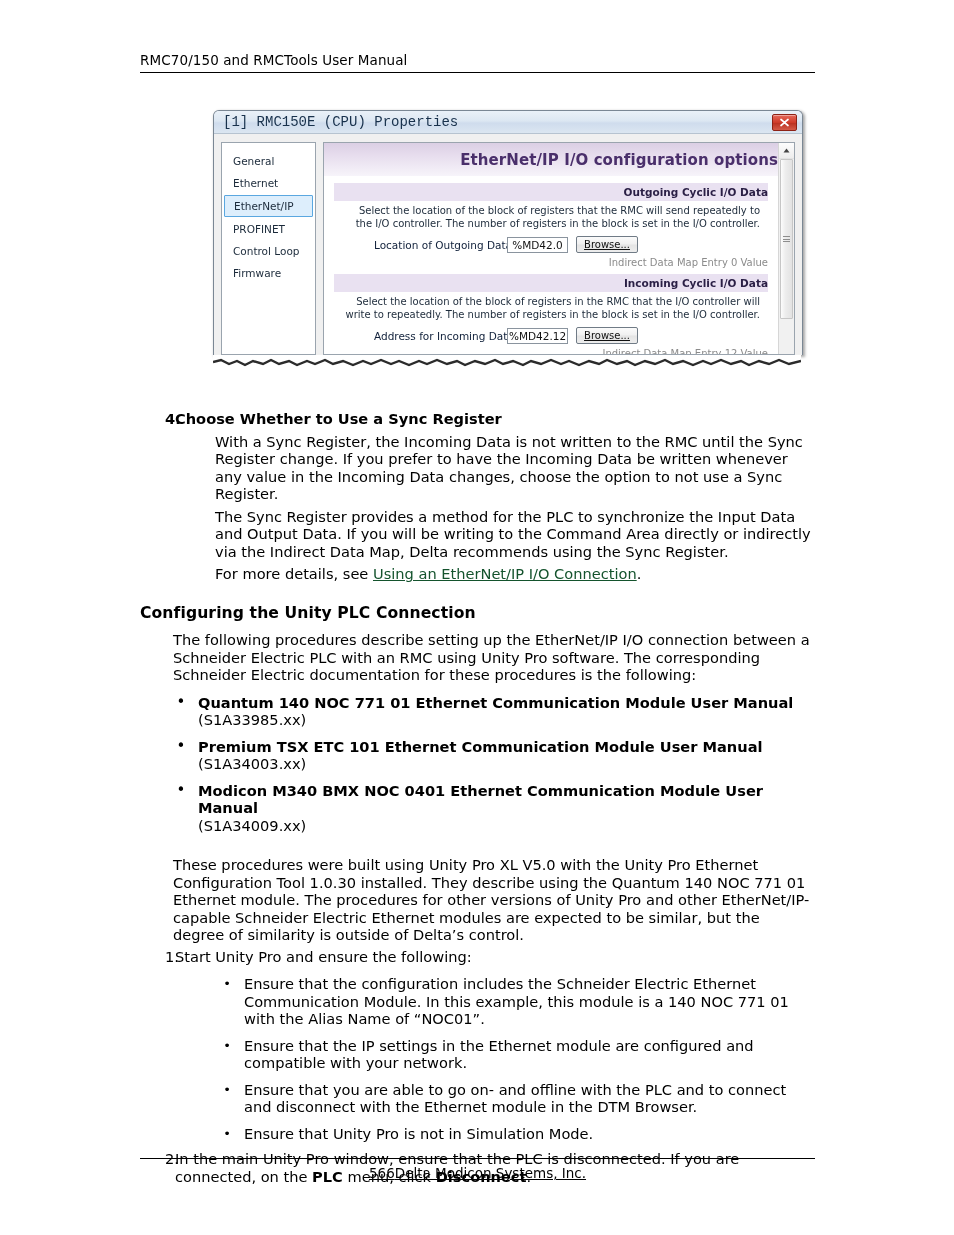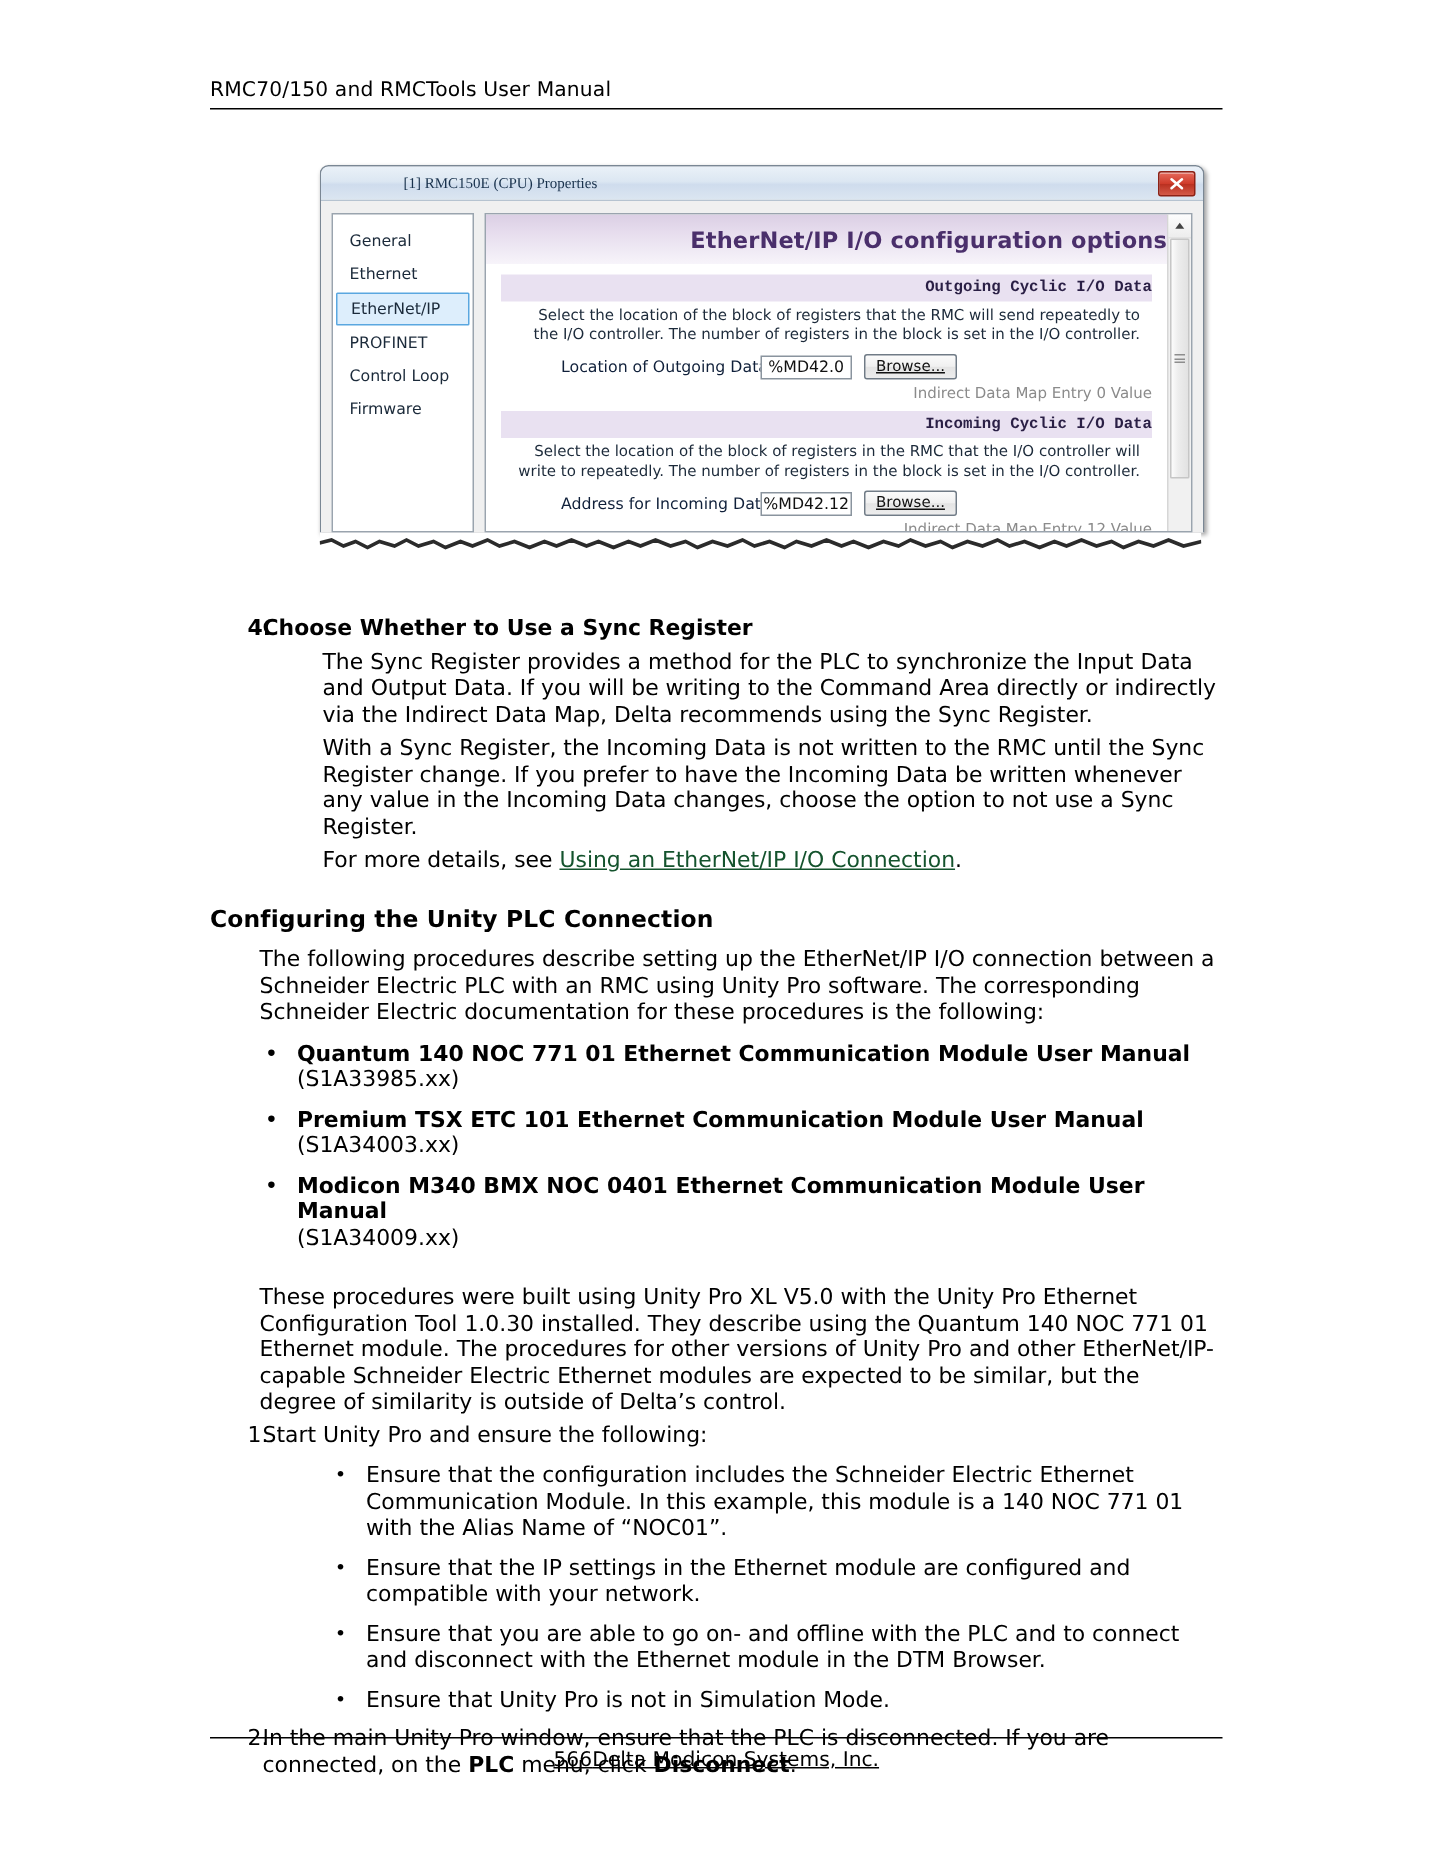--- a/index.html
+++ b/index.html
@@ -62,26 +62,25 @@
     height: 22px;
     background: linear-gradient(to bottom, #eaf1f8 0%, #dce7f2 45%, #cfdced 55%, #dbe6f1 100%);
     border-radius: 5px 5px 0 0;
     border-bottom: 1px solid #b6c3d0;
     display: flex;
     align-items: center;
     padding: 0 3px 0 9px;
     position: relative;
   }
   .dlg-title-text {
-    font-size: 10px;
+    font-size: 14px;
     color: #18314c;
-    font-family: Liberation Serif, serif;
+    font-family: Liberation Mono, monospace;
     flex: 1;
     white-space: nowrap;
-    margin-left: 46px;
   }
   .close-btn {
     width: 23px;
     height: 15px;
     border-radius: 2px;
     background: linear-gradient(to bottom, #e66a5c 0%, #cf3b2a 50%, #b92f1f 51%, #d45a48 100%);
     border: 1px solid #8d2216;
     display: flex;
     align-items: center;
     justify-content: center;
@@ -153,21 +152,20 @@
   .section {
     padding: 0 10px 0 10px;
   }
   .section-head {
     background: #e9e1f1;
     font-size: 10.5px;
     font-weight: bold;
     color: #2a1f45;
     padding: 3px 0 3px 18px;
     margin-top: 6px;
-    font-family: Liberation Mono, monospace;
   }
   .section-desc {
     font-size: 10px;
     color: #1c2a3a;
     line-height: 12.5px;
     padding: 4px 8px 0 8px;
   }
   .field-row {
     display: flex;
     align-items: center;
@@ -443,22 +441,22 @@
     </div>
   </div>
 
   <div class="doc">
 
     <div class="num-item">
       <span class="num-marker strong">4.</span>
       <span class="num-body strong">Choose Whether to Use a Sync Register</span>
     </div>
 
+    <div class="indent-para">With a Sync Register, the Incoming Data is not written to the RMC until the Sync Register change. If you prefer to have the Incoming Data be written whenever any value in the Incoming Data changes, choose the option to not use a Sync Register.</div>
     <div class="indent-para">The Sync Register provides a method for the PLC to synchronize the Input Data and Output Data. If you will be writing to the Command Area directly or indirectly via the Indirect Data Map, Delta recommends using the Sync Register.</div>
-    <div class="indent-para">With a Sync Register, the Incoming Data is not written to the RMC until the Sync Register change. If you prefer to have the Incoming Data be written whenever any value in the Incoming Data changes, choose the option to not use a Sync Register.</div>
     <div class="indent-para"><span>For more details, see </span><a class="doclink" href="#">Using an EtherNet/IP I/O Connection</a><span>.</span></div>
 
     <h2 class="section-title">Configuring the Unity PLC Connection</h2>
 
     <div class="body-para">The following procedures describe setting up the EtherNet/IP I/O connection between a Schneider Electric PLC with an RMC using Unity Pro software. The corresponding Schneider Electric documentation for these procedures is the following:</div>
 
     <div class="bullet-list lvl1">
       <div class="bullet-item">
         <span class="bullet-dot">•</span>
         <span class="bullet-body">

